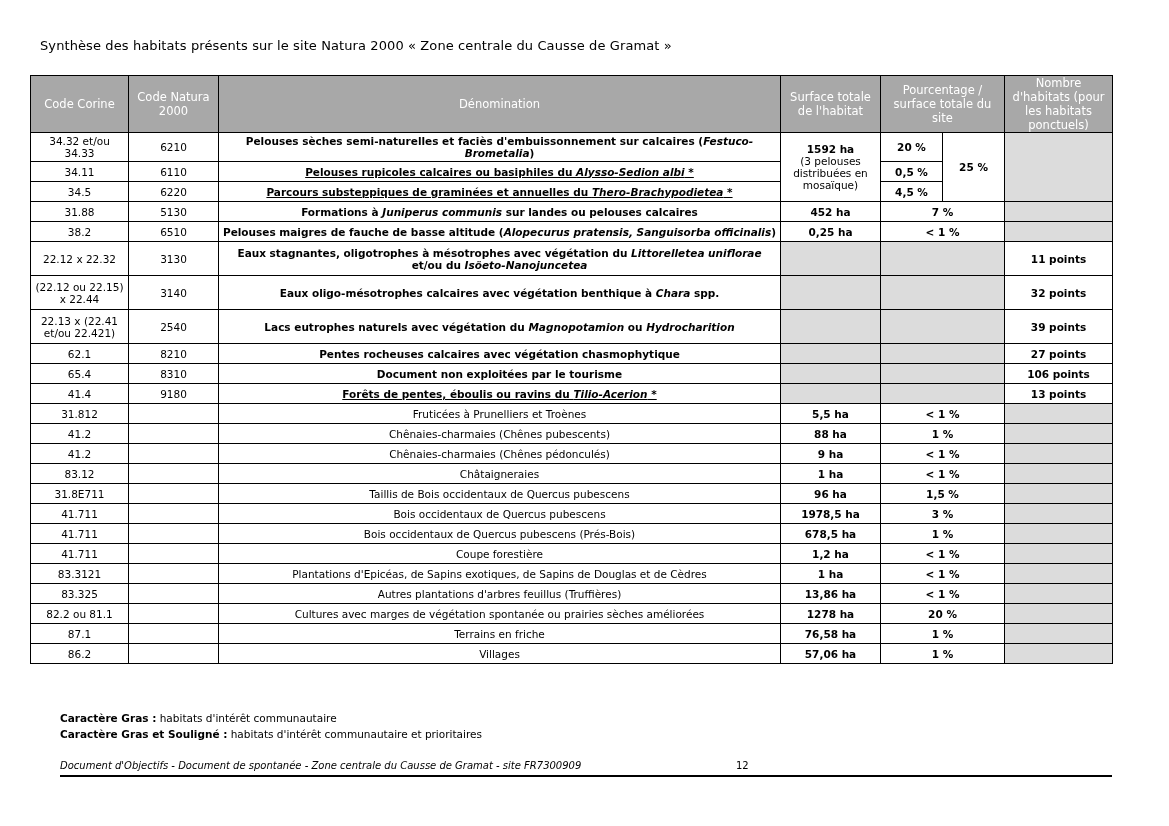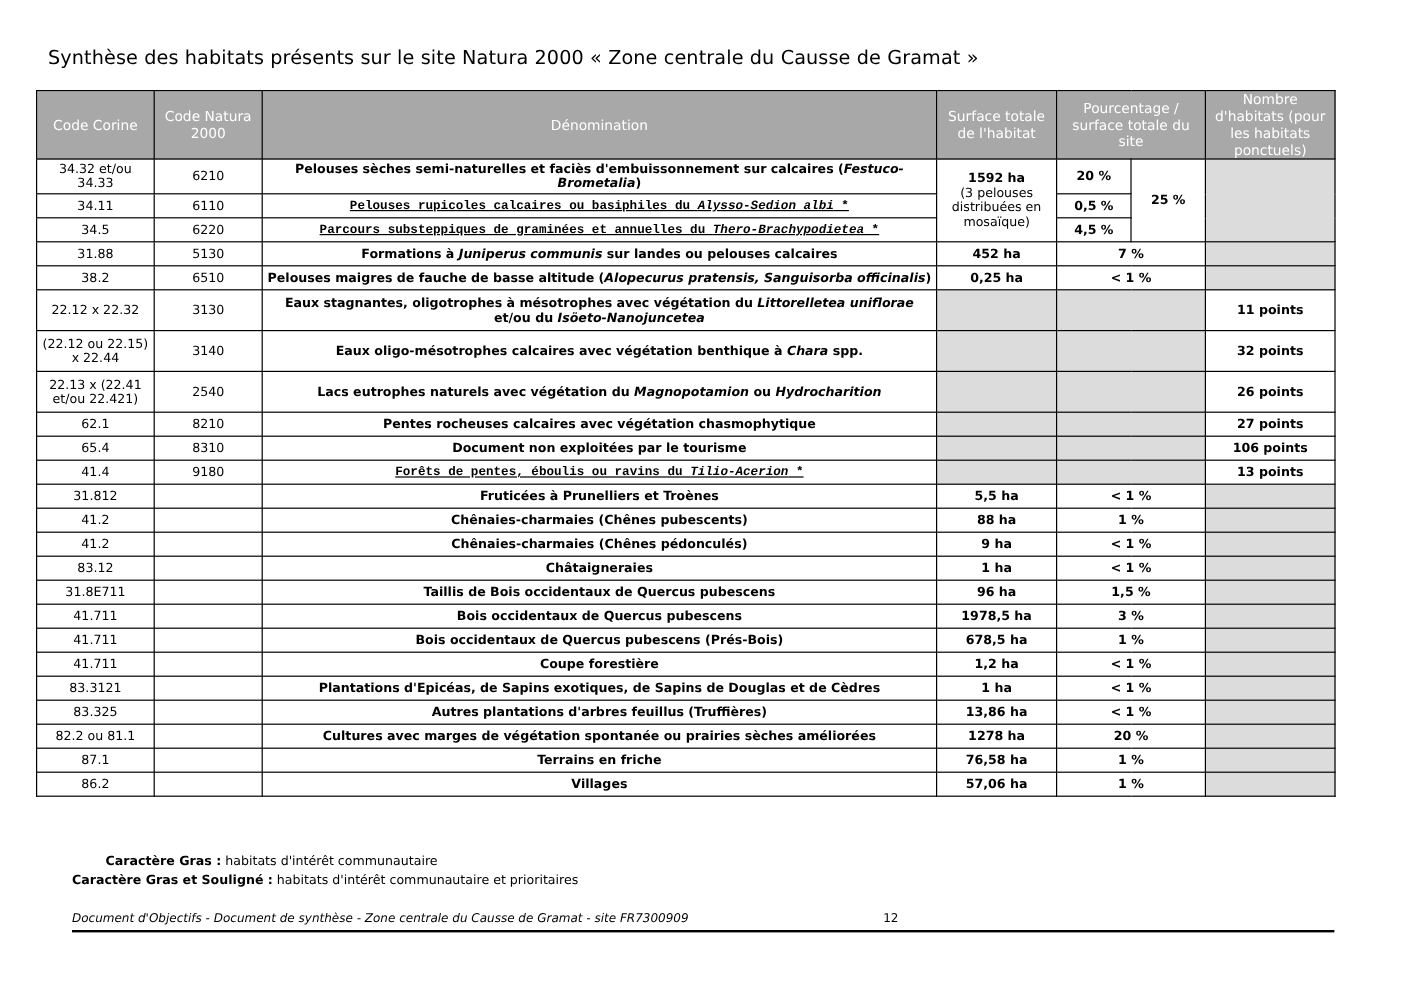--- a/index.html
+++ b/index.html
@@ -1,29 +1,29 @@
 <!DOCTYPE html>
 <html><head>
 <meta charset="utf-8">
 <style>
   html, body { margin:0; padding:0; background:#ffffff; }
   body { width:1169px; height:826px; position:relative; overflow:hidden;
          font-family:"DejaVu Sans", "Liberation Sans", sans-serif; color:#000; }
-  .title { position:absolute; left:40px; top:38px; font-size:16px; letter-spacing:0.1px;text-align:right; }
+  .title { position:absolute; left:40px; top:38px; font-size:13px; letter-spacing:0.1px;text-align:right; }
   table.habitats { position:absolute; left:30px; top:75px; width:1082px;
         border-collapse:collapse; table-layout:fixed; font-size:10.5px; }
   table.habitats td, table.habitats th { border:1.6px solid #000; text-align:center;
         vertical-align:middle; padding:0 3px; line-height:12px; }
   table.habitats th { background:#a8a8a8; color:#fff; font-weight:normal; font-size:11.5px;
         height:46px; line-height:14px; }
   td.grey { background:#dcdcdc; }
   td.b { font-weight:bold; }
-  .u { text-decoration:underline;font-family:Liberation Mono, monospace; }
+  .u { text-decoration:underline; }
   .i { font-style:italic; }
-  td.light { font-weight:bold; }
+  td.light { font-weight:normal; }
   tr.r1 td { height:28px; }
   tr.rs td { height:19px; }
   tr.r2 td { height:33px;text-align:center; }
   .surf-note { font-weight:normal; }
   .legend { position:absolute; left:60px; font-size:10.5px; }
   .legend b { font-weight:bold; }
   .footer { position:absolute; left:60px; top:760px; font-size:10px; font-style:italic; }
   .pageno { position:absolute; left:736px; top:760px; font-size:10px; }
   .footline { position:absolute; left:60px; top:775px; width:1052px; height:2px; background:#000; }
 </style>
@@ -109,21 +109,21 @@
         <td class="grey"></td>
         <td class="grey" colspan="2"></td>
         <td class="b">32 points</td>
       </tr>
       <tr class="r2">
         <td class="">22.13 x (22.41 et/ou 22.421)</td>
         <td class="">2540</td>
         <td class="b"><span>Lacs eutrophes naturels avec végétation du </span><span class="i">Magnopotamion</span><span> ou </span><span class="i">Hydrocharition</span></td>
         <td class="grey"></td>
         <td class="grey" colspan="2"></td>
-        <td class="b">26 points</td>
+        <td class="b">39 points</td>
       </tr>
       <tr class="rs">
         <td class="">62.1</td>
         <td class="">8210</td>
         <td class="b"><span>Pentes rocheuses calcaires avec végétation chasmophytique</span><span class="i"></span><span></span><span class="i"></span></td>
         <td class="grey"></td>
         <td class="grey" colspan="2"></td>
         <td class="b">27 points</td>
       </tr>
       <tr class="rs">
@@ -242,18 +242,18 @@
         <td class="">86.2</td>
         <td class=""></td>
         <td class="light">Villages</td>
         <td class="b">57,06 ha</td>
         <td class="b" colspan="2">1 %</td>
         <td class="grey"></td>
       </tr>
     </tbody>
 </table>
 
-<div class="legend" style="top:712px;margin-left:28px;"><b>Caractère Gras :</b><span> habitats d'intérêt communautaire</span></div>
+<div class="legend" style="top:712px;"><b>Caractère Gras :</b><span> habitats d'intérêt communautaire</span></div>
 <div class="legend" style="top:728px;text-align:right;"><b>Caractère Gras et Souligné :</b><span> habitats d'intérêt communautaire et prioritaires</span></div>
 
-<div class="footer">Document d'Objectifs - Document de synthèse - Zone centrale du Causse de Gramat - site FR7300909</div>
+<div class="footer">Document d'Objectifs - Document de spontanée - Zone centrale du Causse de Gramat - site FR7300909</div>
 <div class="pageno">12</div>
 <div class="footline"></div>
 
 </body></html>

